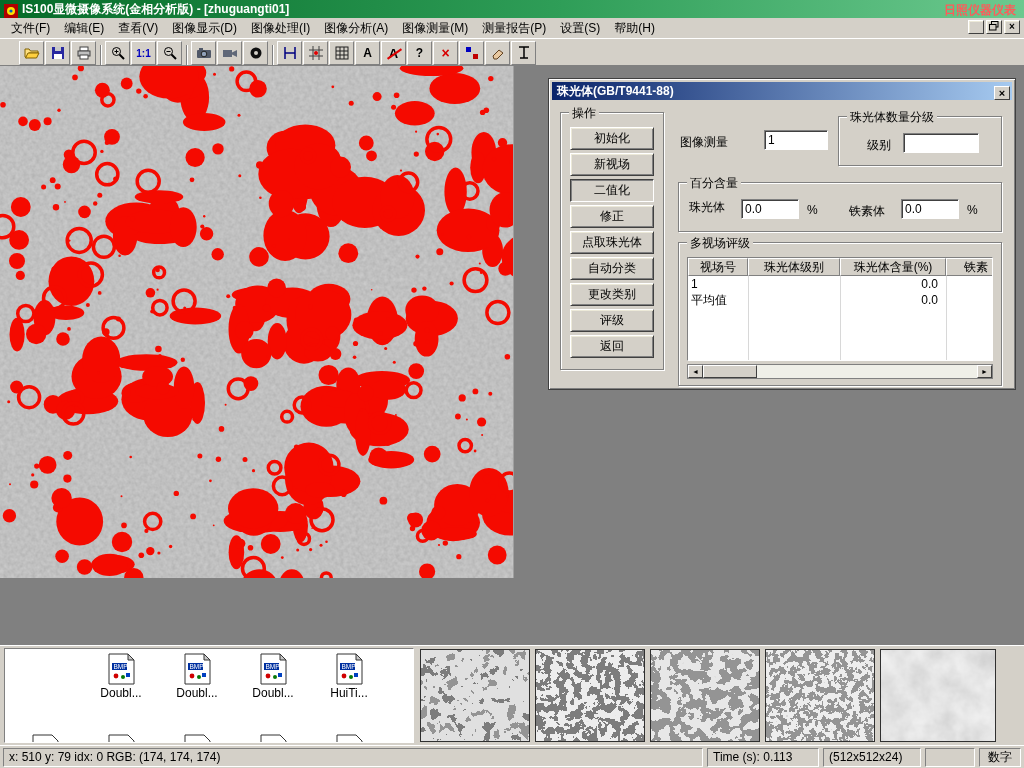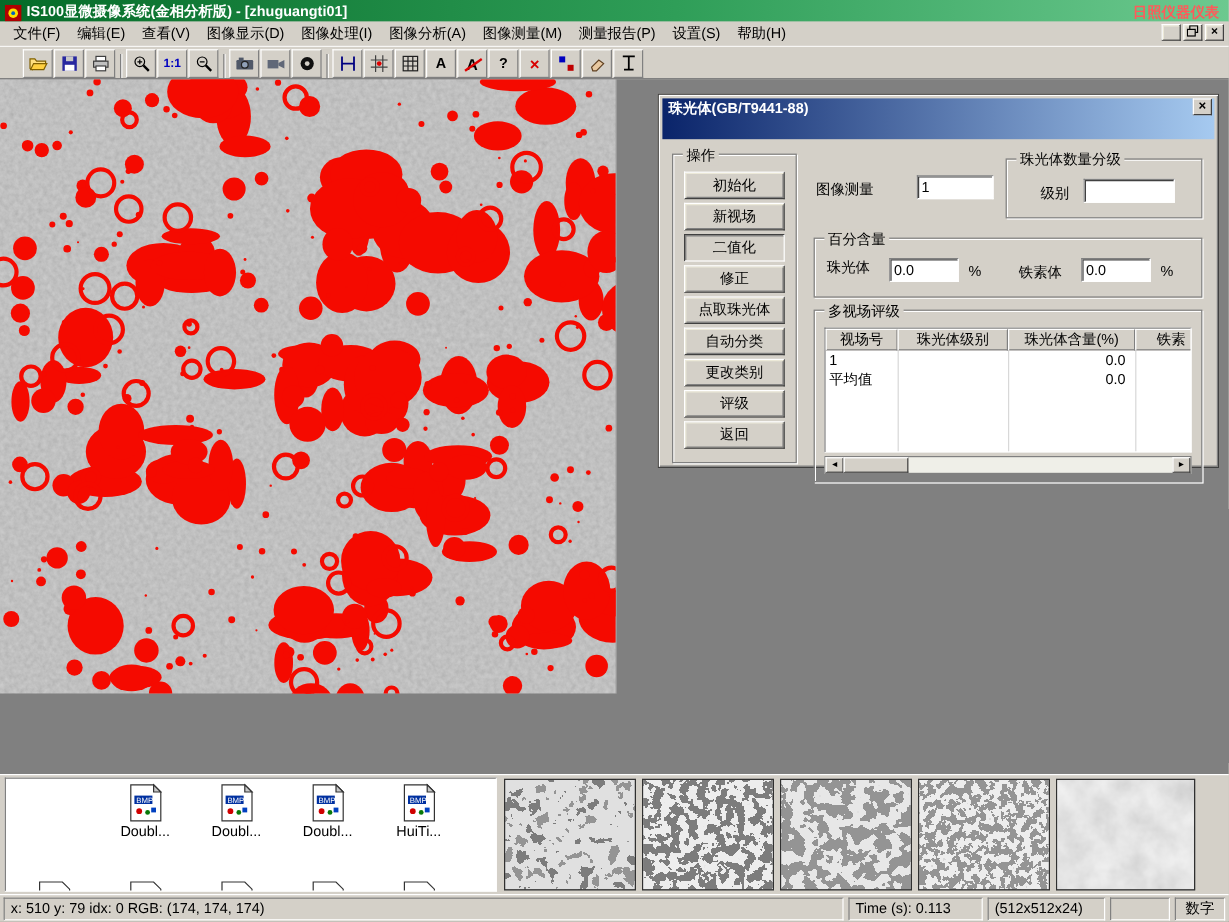--- a/index.html
+++ b/index.html
@@ -32,21 +32,21 @@
   .astrike{position:relative;font-weight:bold;font-size:13px;line-height:13px;display:inline-block;}
   .astrike .strike{position:absolute;left:-3px;top:6px;width:17px;height:2px;background:#e00000;transform:rotate(-35deg);}
 
   
   .workspace{position:relative;height:579px;background:#808080;overflow:hidden;}
   .micro{position:absolute;left:0;top:0;border-right:1px solid #a0a0a0;}
 
   
   .dialog{position:absolute;left:548px;top:12px;width:468px;height:312px;background:#d4d0c8;
     border:1px solid #404040;box-shadow:inset 1px 1px 0 #fff,inset -1px -1px 0 #808080;padding:3px;}
-  .dlg-title{height:34px;background:linear-gradient(90deg,#0a246a,#a6caf0);display:flex;align-items:flex-start;
+  .dlg-title{height:18px;background:linear-gradient(90deg,#0a246a,#a6caf0);display:flex;align-items:flex-end;
     color:#fff;font-weight:bold;padding:0 2px 0 5px;}
   .dlg-close{margin-left:auto;width:16px;height:14px;background:#d4d0c8;color:#000;font-weight:bold;font-size:11px;
     line-height:12px;text-align:center;border:1px solid;border-color:#fff #404040 #404040 #fff;}
   .dlg-body{position:relative;height:323px;}
   .group{position:absolute;border:1px solid #808080;box-shadow:inset 1px 1px 0 #fff,1px 1px 0 #fff;}
   .group-label{position:absolute;top:-8px;left:8px;background:#d4d0c8;padding:0 3px;white-space:nowrap;}
   .btn{display:block;width:84px;height:23px;margin:0 auto 3px;background:#d4d0c8;text-align:center;line-height:21px;
     border:1px solid;border-color:#fff #404040 #404040 #fff;box-shadow:inset 1px 1px 0 #ece9d8,inset -1px -1px 0 #808080;
     font-size:12px;white-space:nowrap;overflow:hidden;}
   .btn.pressed{border-color:#404040 #fff #fff #404040;box-shadow:inset 1px 1px 0 #808080;}

